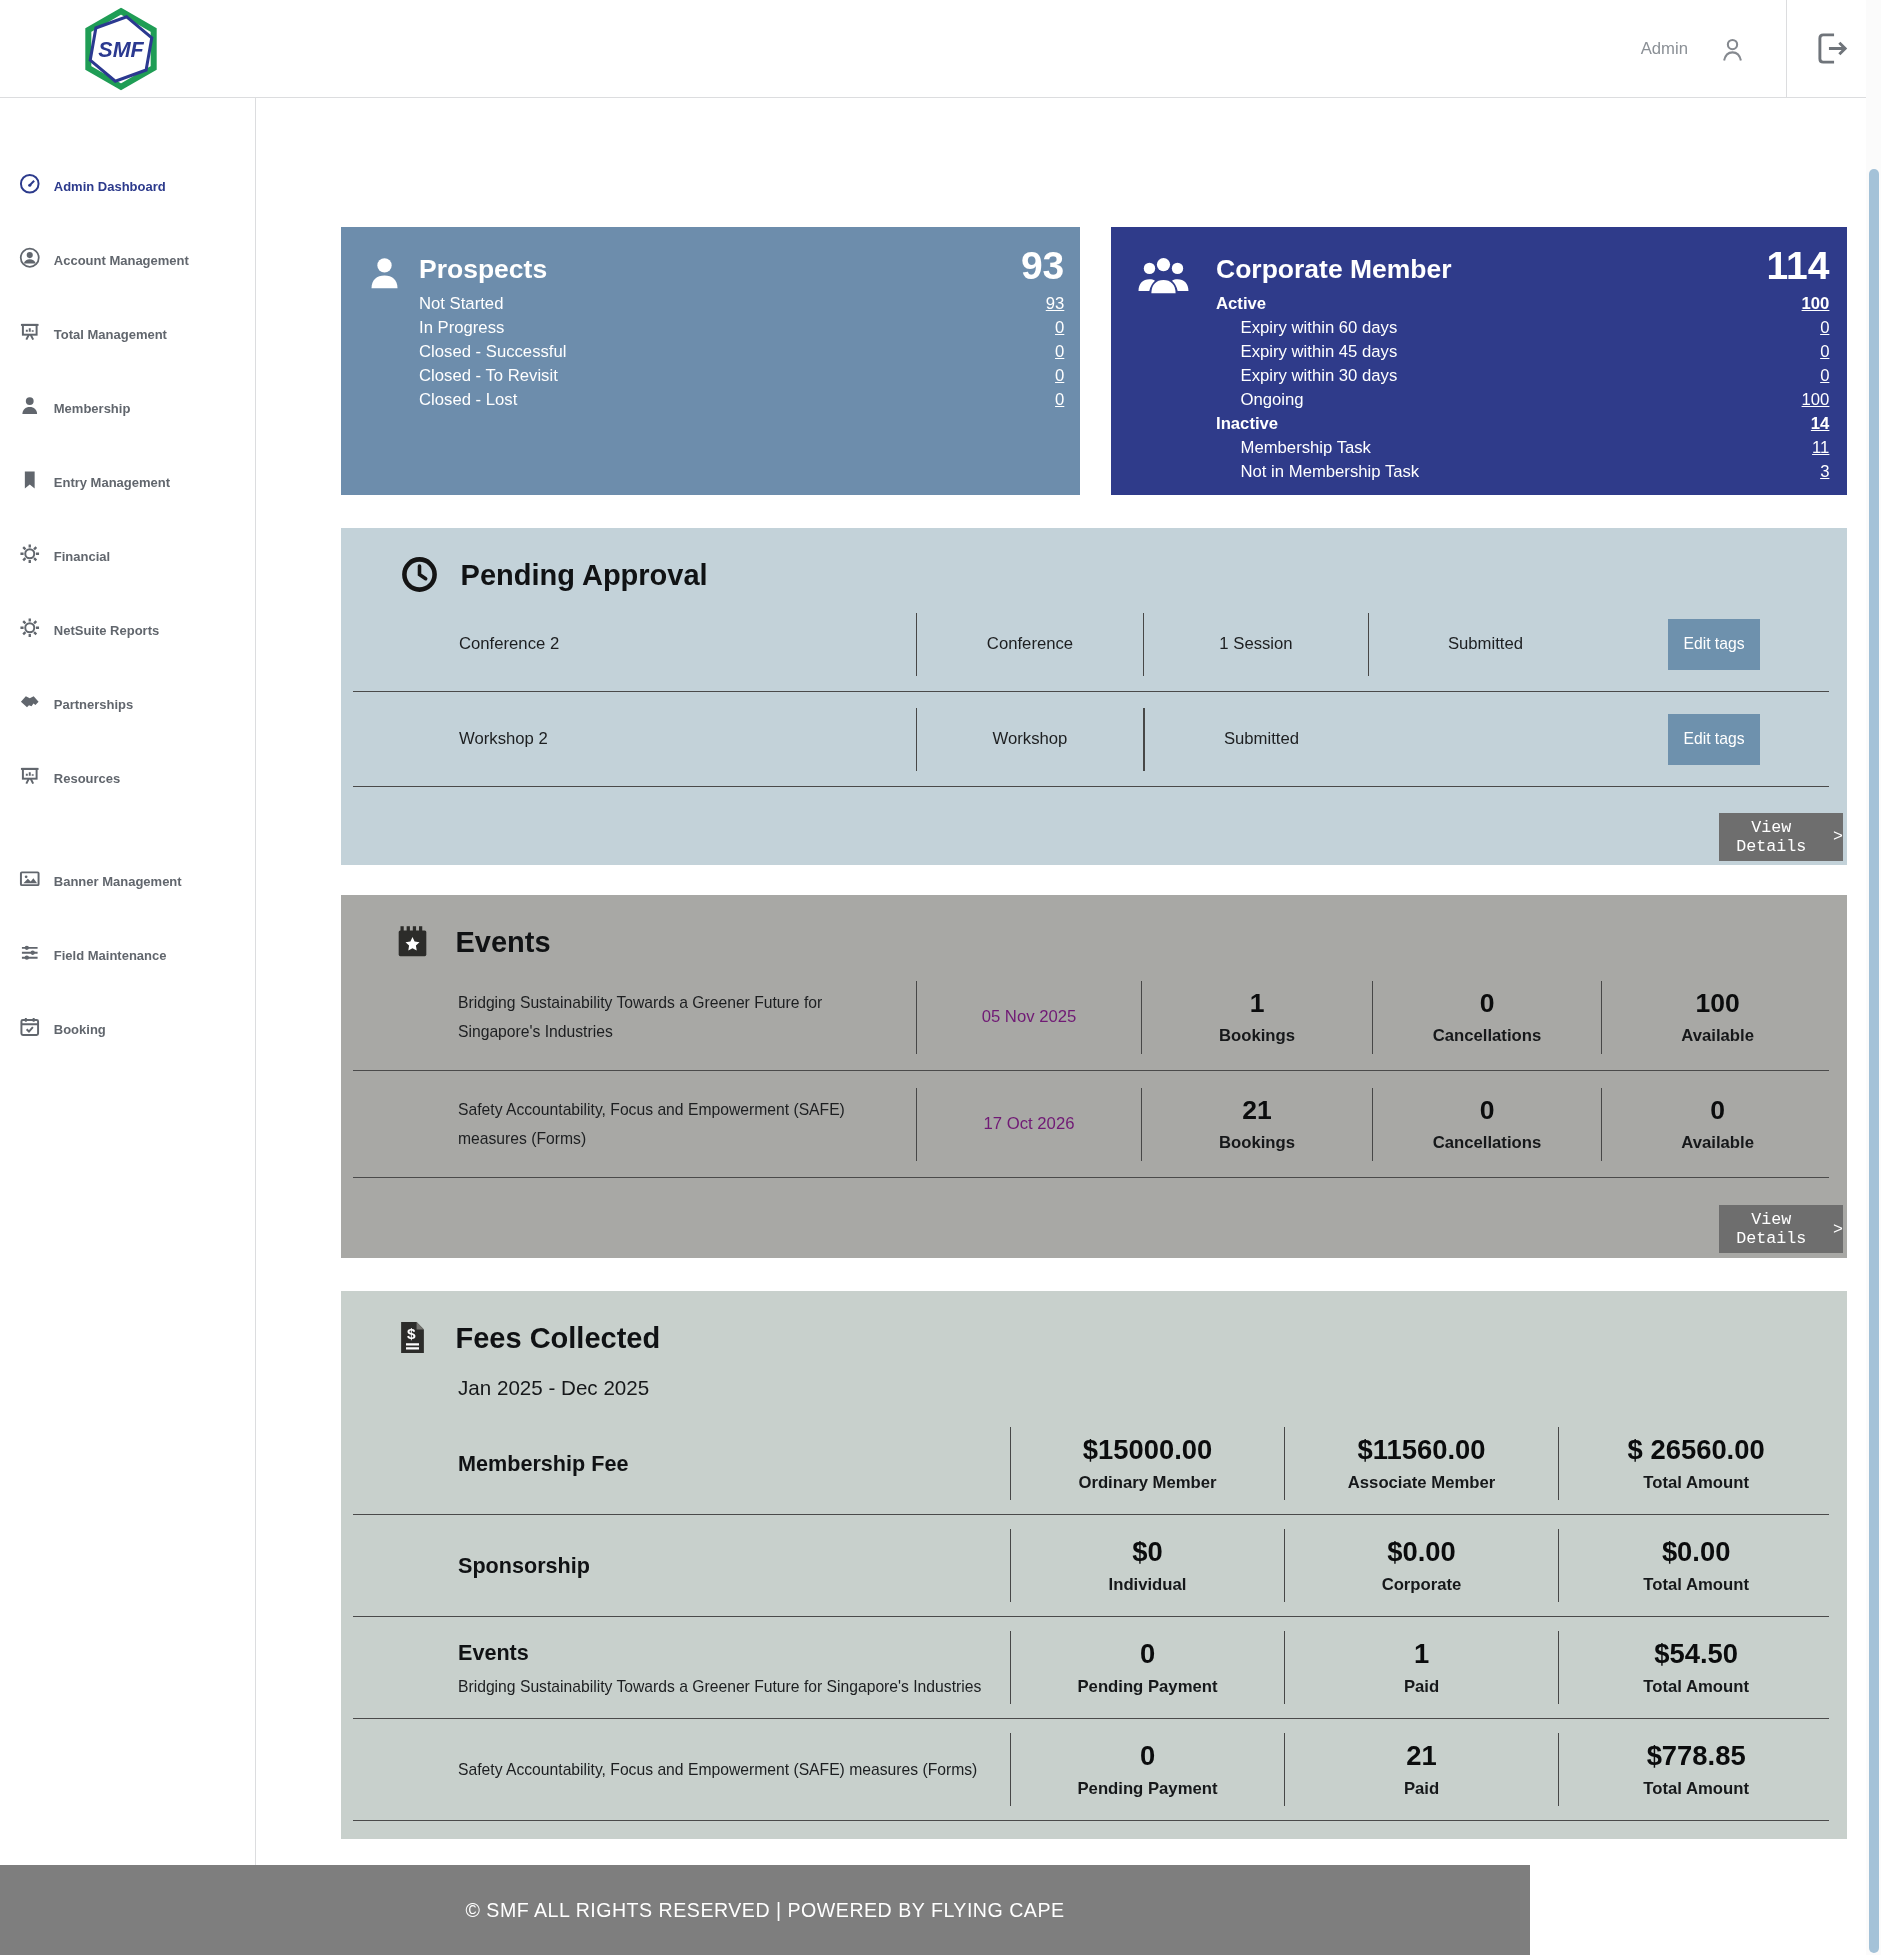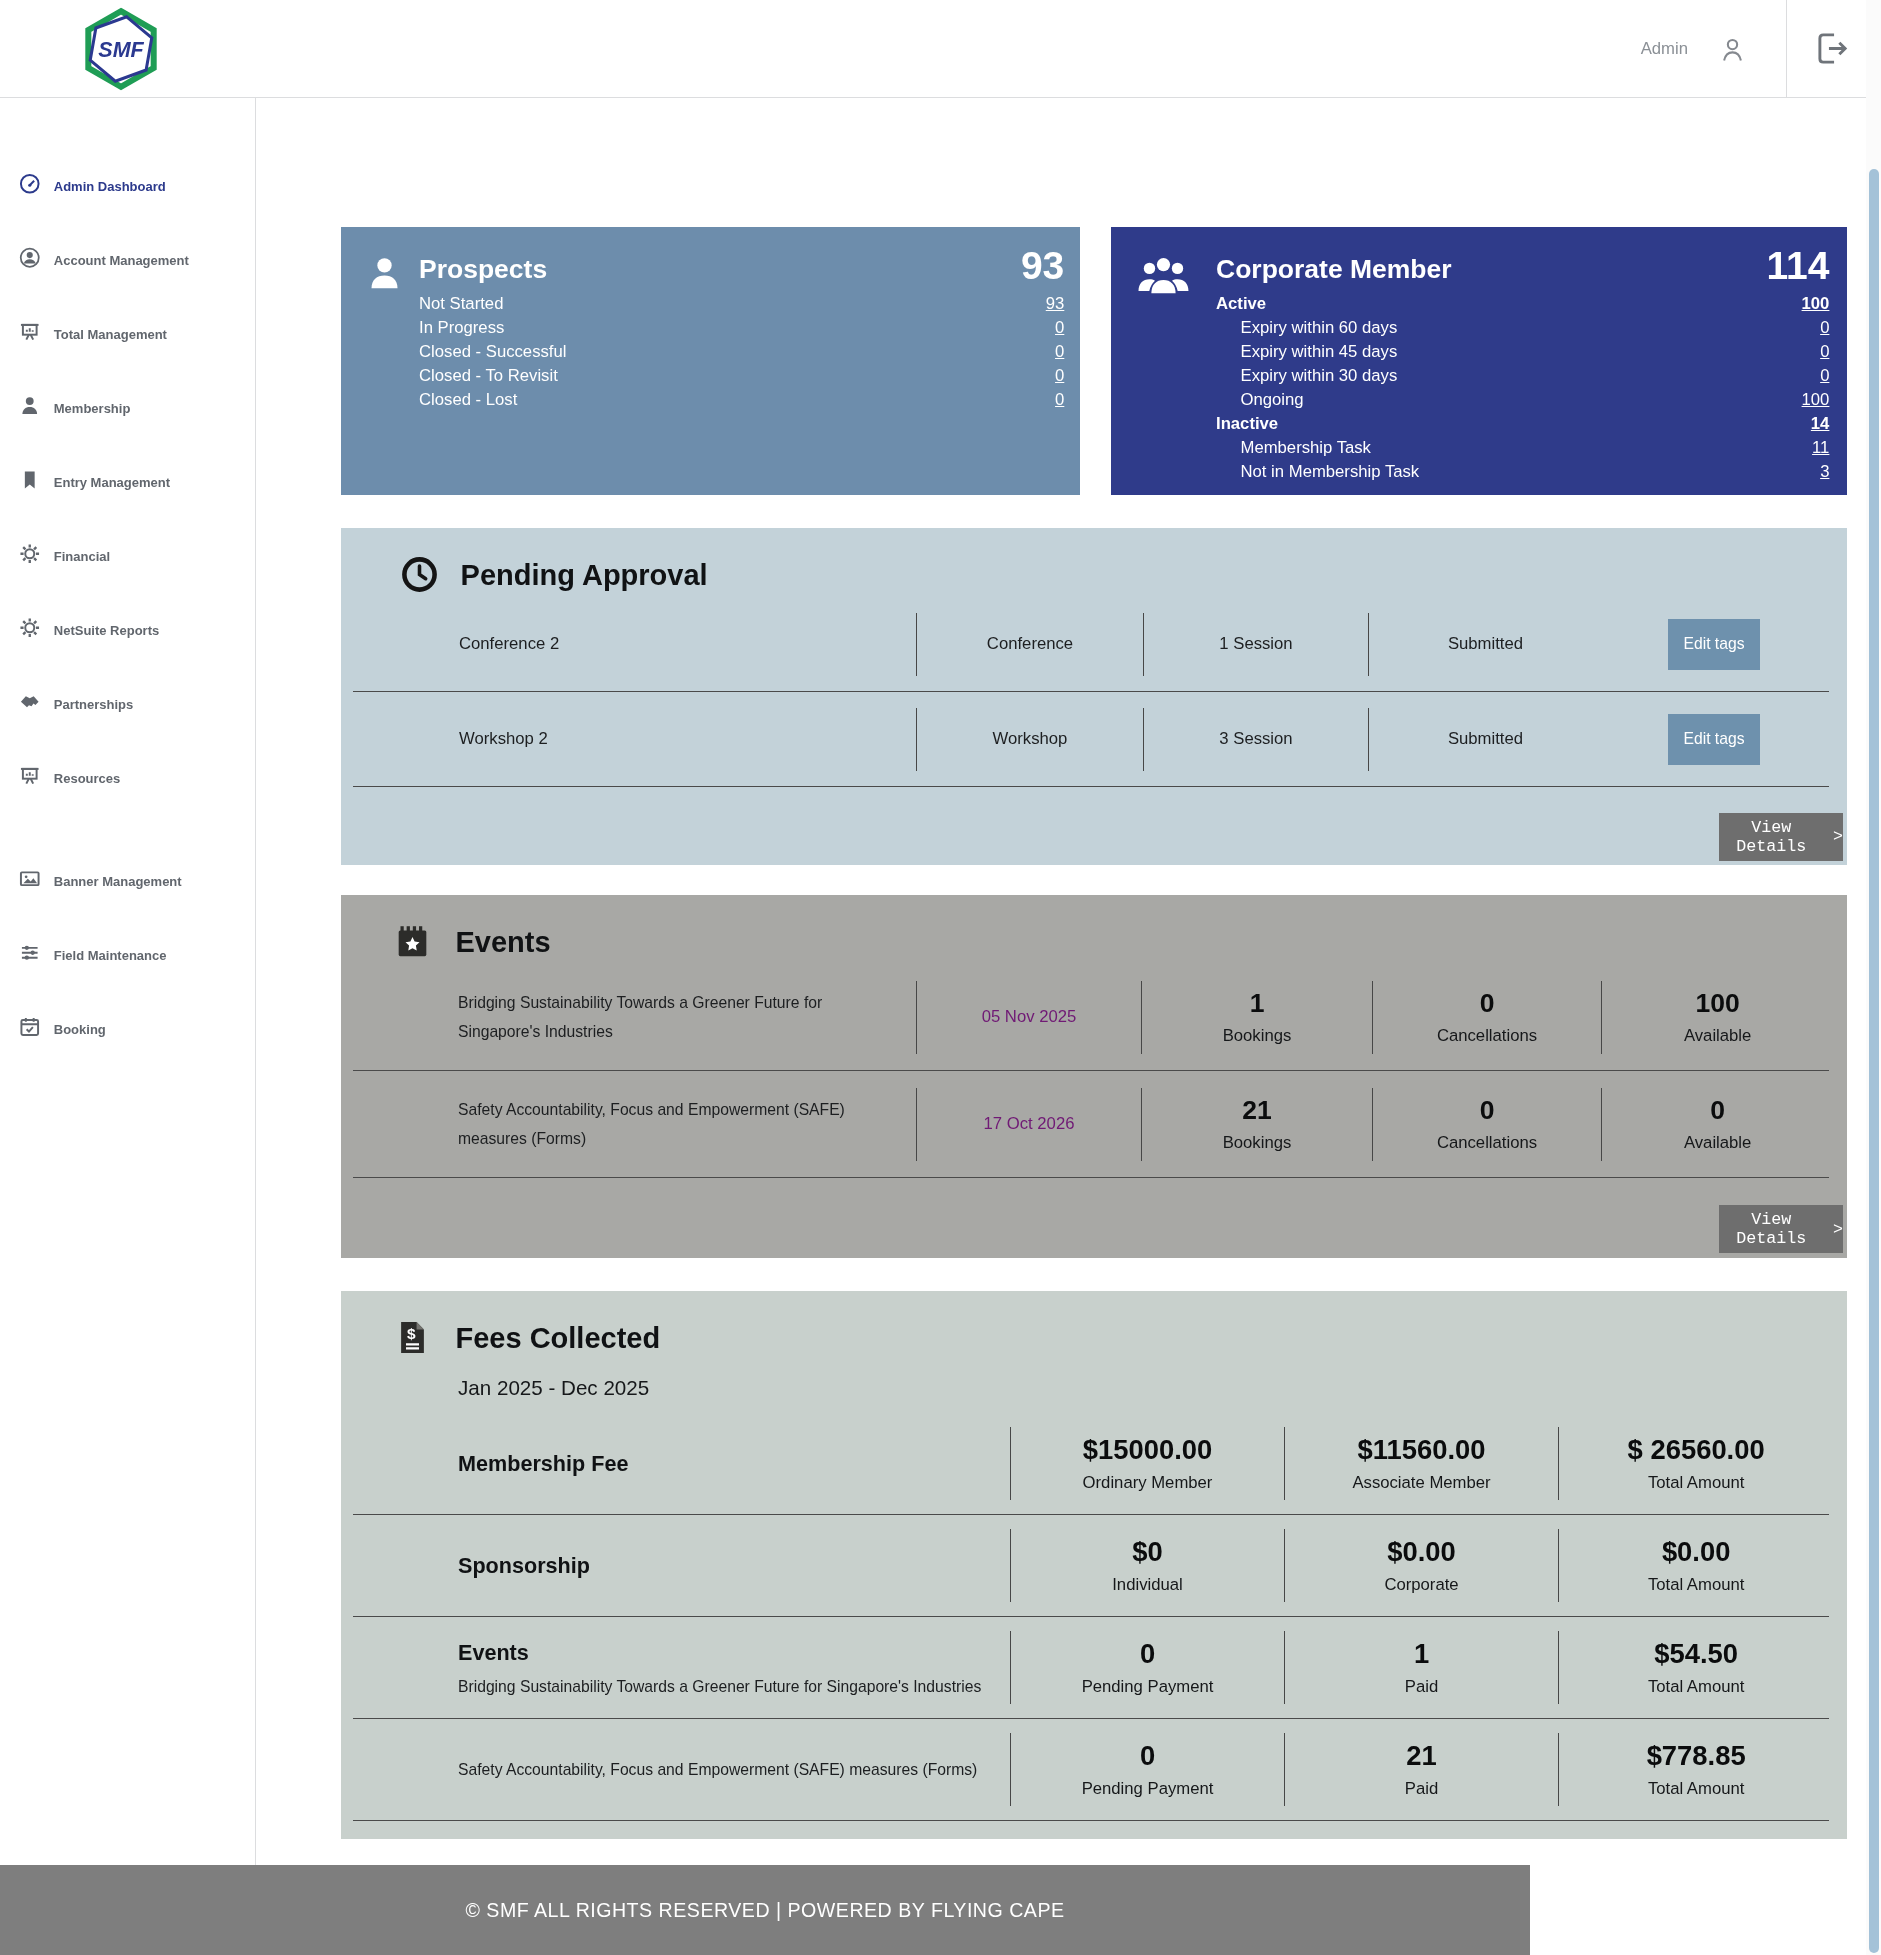--- a/index.html
+++ b/index.html
@@ -76,21 +76,21 @@
               font-family:inherit; }
 
   
   .e-row { display:flex; height:106px; }
   .e-name { width:575px; padding-left:117px; padding-right:9.8px; display:flex; align-items:center;
             font-size:15.7px; line-height:1.85; color:#1d1f21; }
   .e-date { width:224px; display:flex; align-items:center; justify-content:center; font-size:16.7px; color:#701a75; }
   .e-stat { width:230px; } .e-stat2 { width:228px; } .e-stat3 { flex:1; padding-right:13.7px; }
   .stat { display:flex; flex-direction:column; align-items:center; justify-content:center; gap:6.9px; }
   .stat .v { font-size:26.5px; font-weight:bold; color:#0b0c0d; }
-  .stat .l { font-size:16.7px; color:#16181a; }
+  .stat .l { font-size:16.7px; color:#16181a;font-weight:bold; }
 
   
   .f-row { display:flex; height:101px; }
   .f-label { width:669px; padding-left:117px; padding-right:9.8px; display:flex; flex-direction:column;
              justify-content:center; gap:12.7px; }
   .f-heading { font-size:21.6px; font-weight:bold; color:#101214; }
   .f-heading:empty { display:none; }
   .f-sub { font-size:15.7px; color:#1d1f21; }
   .f-sub:empty { display:none; }
   .f-col { width:273px; } .f-col3 { flex:1; padding-right:13.7px; }
@@ -369,21 +369,20 @@
       <div class="p-action">
           <button class="btn-edit">Edit tags</button>
         </div>
     </div>
     <div class="hline"></div>
     <div class="p-row">
       <div class="p-name">Workshop 2</div>
       <div class="vline"></div>
       <div class="p-cell p-type">Workshop</div>
       <div class="vline"></div>
-      <div class="p-cell p-sess">3 Session</div>
       <div class="vline"></div>
       <div class="p-cell p-stat">Submitted</div>
       <div class="p-action">
           <button class="btn-edit">Edit tags</button>
         </div>
     </div>
     <div class="hline"></div>
     <div class="view-wrap">
       <button class="btn-view">
         <span>View Details</span>

